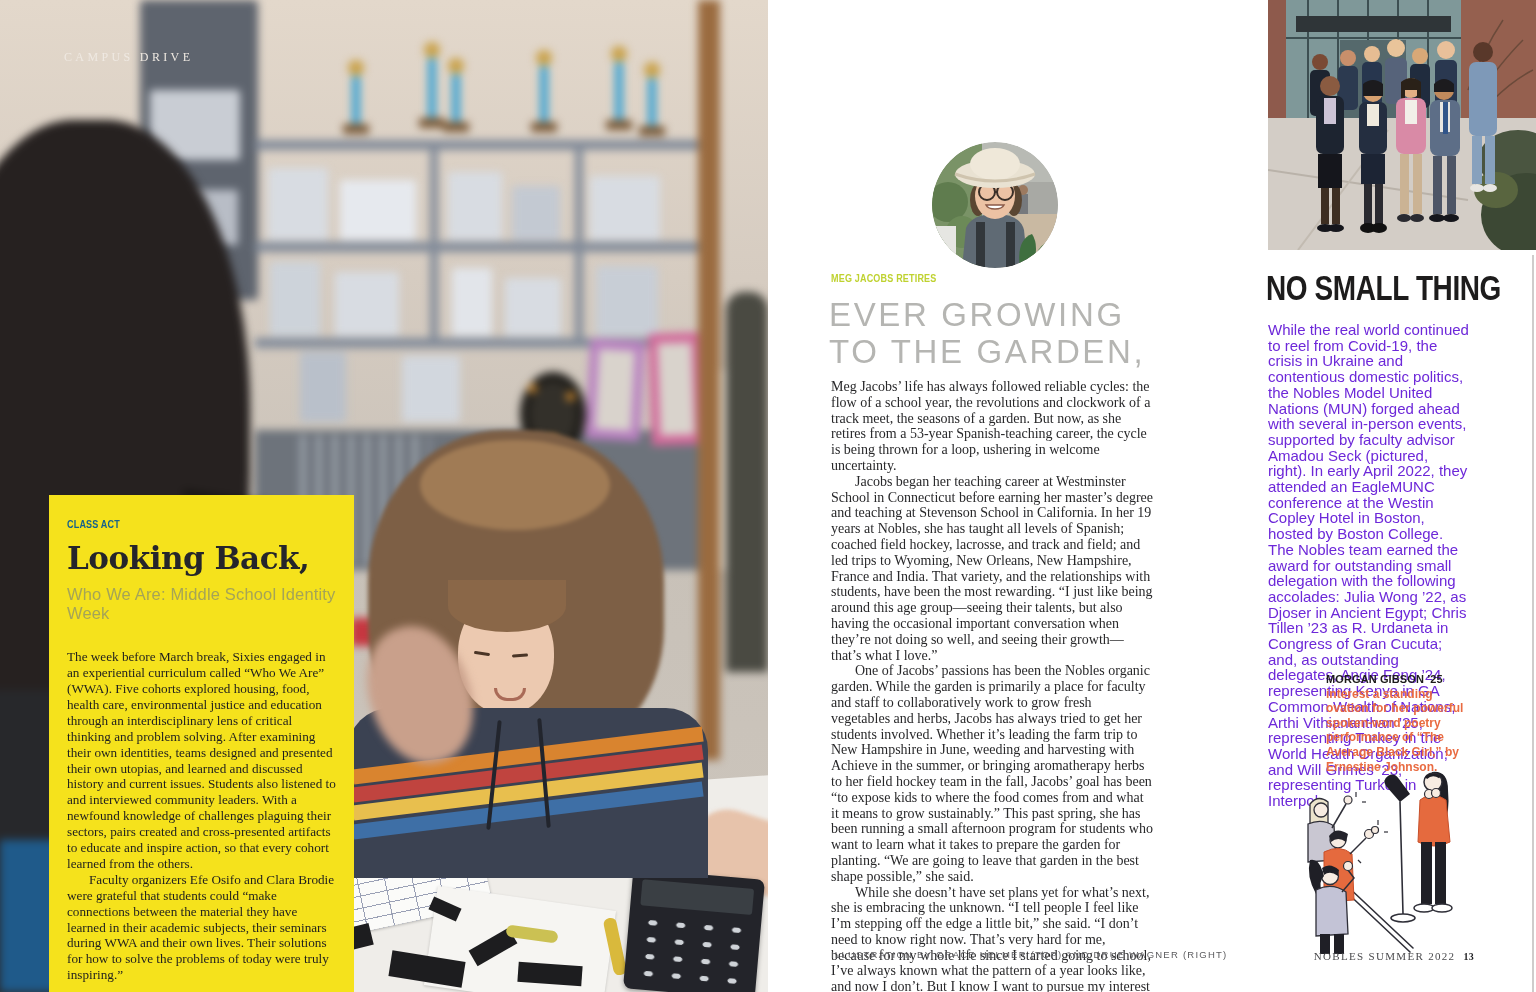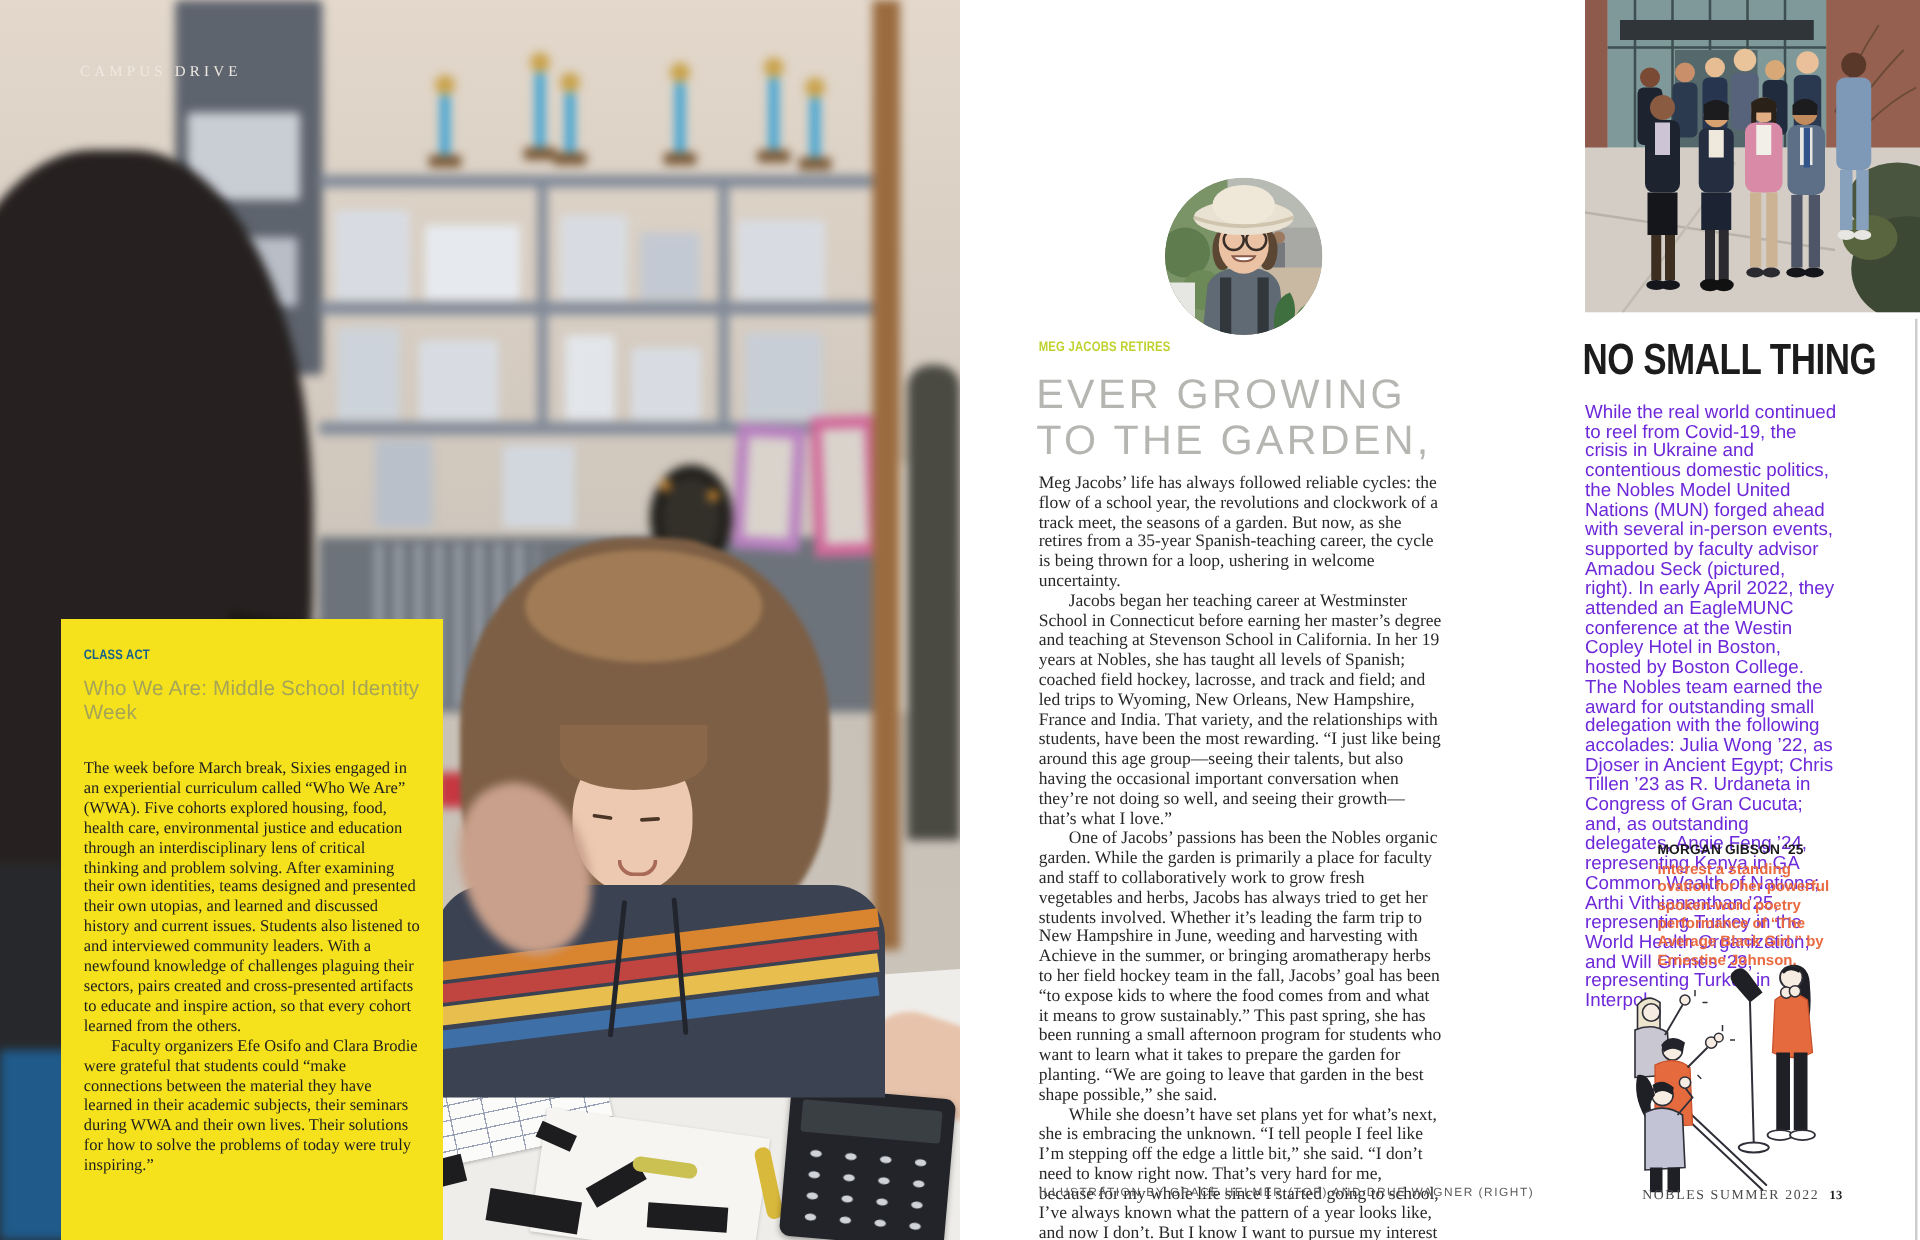--- a/index.html
+++ b/index.html
@@ -231,20 +231,21 @@
       <div class="abs fg-shirt"></div>
       <div class="abs fg-glasses"></div>
       <div class="abs fg-hand"></div>
     </div>
 
     <div class="abs kicker-photo">CAMPUS DRIVE</div>
 
     <div class="abs yellow-box">
       <span class="slug ya-slug">CLASS ACT</span>
       <div class="ya-title">
+        <div>Looking Back,</div>
       </div>
       <div class="ya-sub">Who We Are: Middle School Identity Week</div>
       <div class="ya-body">
         <p>The week before March break, Sixies engaged in an experiential curriculum called “Who We Are” (WWA). Five cohorts explored housing, food, health care, environmental justice and education through an interdisciplinary lens of critical thinking and problem solving. After examining their own identities, teams designed and presented their own utopias, and learned and discussed history and current issues. Students also listened to and interviewed community leaders. With a newfound knowledge of challenges plaguing their sectors, pairs created and cross-presented artifacts to educate and inspire action, so that every cohort learned from the others.</p>
         <p>Faculty organizers Efe Osifo and Clara Brodie were grateful that students could “make connections between the material they have learned in their academic subjects, their seminars during WWA and their own lives. Their solutions for how to solve the problems of today were truly inspiring.”</p>
       </div>
     </div>
   </div>
 
   <div class="abs portrait">
@@ -284,21 +285,21 @@
         <path d="M100 126 Q104 102 118 100 Q122 114 112 126 Z" fill="#4c7d46"></path>
       </g>
     </svg>
   </div>
   <span class="abs slug mid-kicker">MEG JACOBS RETIRES</span>
   <div class="abs mid-title">
     <div>EVER GROWING</div>
     <div>TO THE GARDEN,</div>
   </div>
   <div class="abs mid-body">
-    <p>Meg Jacobs’ life has always followed reliable cycles: the flow of a school year, the revolutions and clockwork of a track meet, the seasons of a garden. But now, as she retires from a 35-year Spanish-teaching career, the cycle is being thrown for a loop, ushering in welcome uncertainty.</p>
+    <p>Meg Jacobs’ life has always followed reliable cycles: the flow of a school year, the revolutions and clockwork of a track meet, the seasons of a garden. But now, as she retires from a 53-year Spanish-teaching career, the cycle is being thrown for a loop, ushering in welcome uncertainty.</p>
     <p>Jacobs began her teaching career at Westminster School in Connecticut before earning her master’s degree and teaching at Stevenson School in California. In her 19 years at Nobles, she has taught all levels of Spanish; coached field hockey, lacrosse, and track and field; and led trips to Wyoming, New Orleans, New Hampshire, France and India. That variety, and the relationships with students, have been the most rewarding. “I just like being around this age group—seeing their talents, but also having the occasional important conversation when they’re not doing so well, and seeing their growth—that’s what I love.”</p>
     <p>One of Jacobs’ passions has been the Nobles organic garden. While the garden is primarily a place for faculty and staff to collaboratively work to grow fresh vegetables and herbs, Jacobs has always tried to get her students involved. Whether it’s leading the farm trip to New Hampshire in June, weeding and harvesting with Achieve in the summer, or bringing aromatherapy herbs to her field hockey team in the fall, Jacobs’ goal has been “to expose kids to where the food comes from and what it means to grow sustainably.” This past spring, she has been running a small afternoon program for students who want to learn what it takes to prepare the garden for planting. “We are going to leave that garden in the best shape possible,” she said.</p>
     <p>While she doesn’t have set plans yet for what’s next, she is embracing the unknown. “I tell people I feel like I’m stepping off the edge a little bit,” she said. “I don’t need to know right now. That’s very hard for me, because for my whole life since I started going to school, I’ve always known what the pattern of a year looks like, and now I don’t. But I know I want to pursue my interest and my love of gardening, growing food and getting good food—healthy food—to people who need it.”</p>
   </div>
   <div class="abs credit">ILLUSTRATION BY GRACE HELMER (TOP) AND DRUE WAGNER (RIGHT)</div>
 
   <div class="abs photo-tr">
     <svg width="268" height="250" viewBox="0 0 268 250">
       <rect width="268" height="250" fill="#aab3b5"></rect>
 

